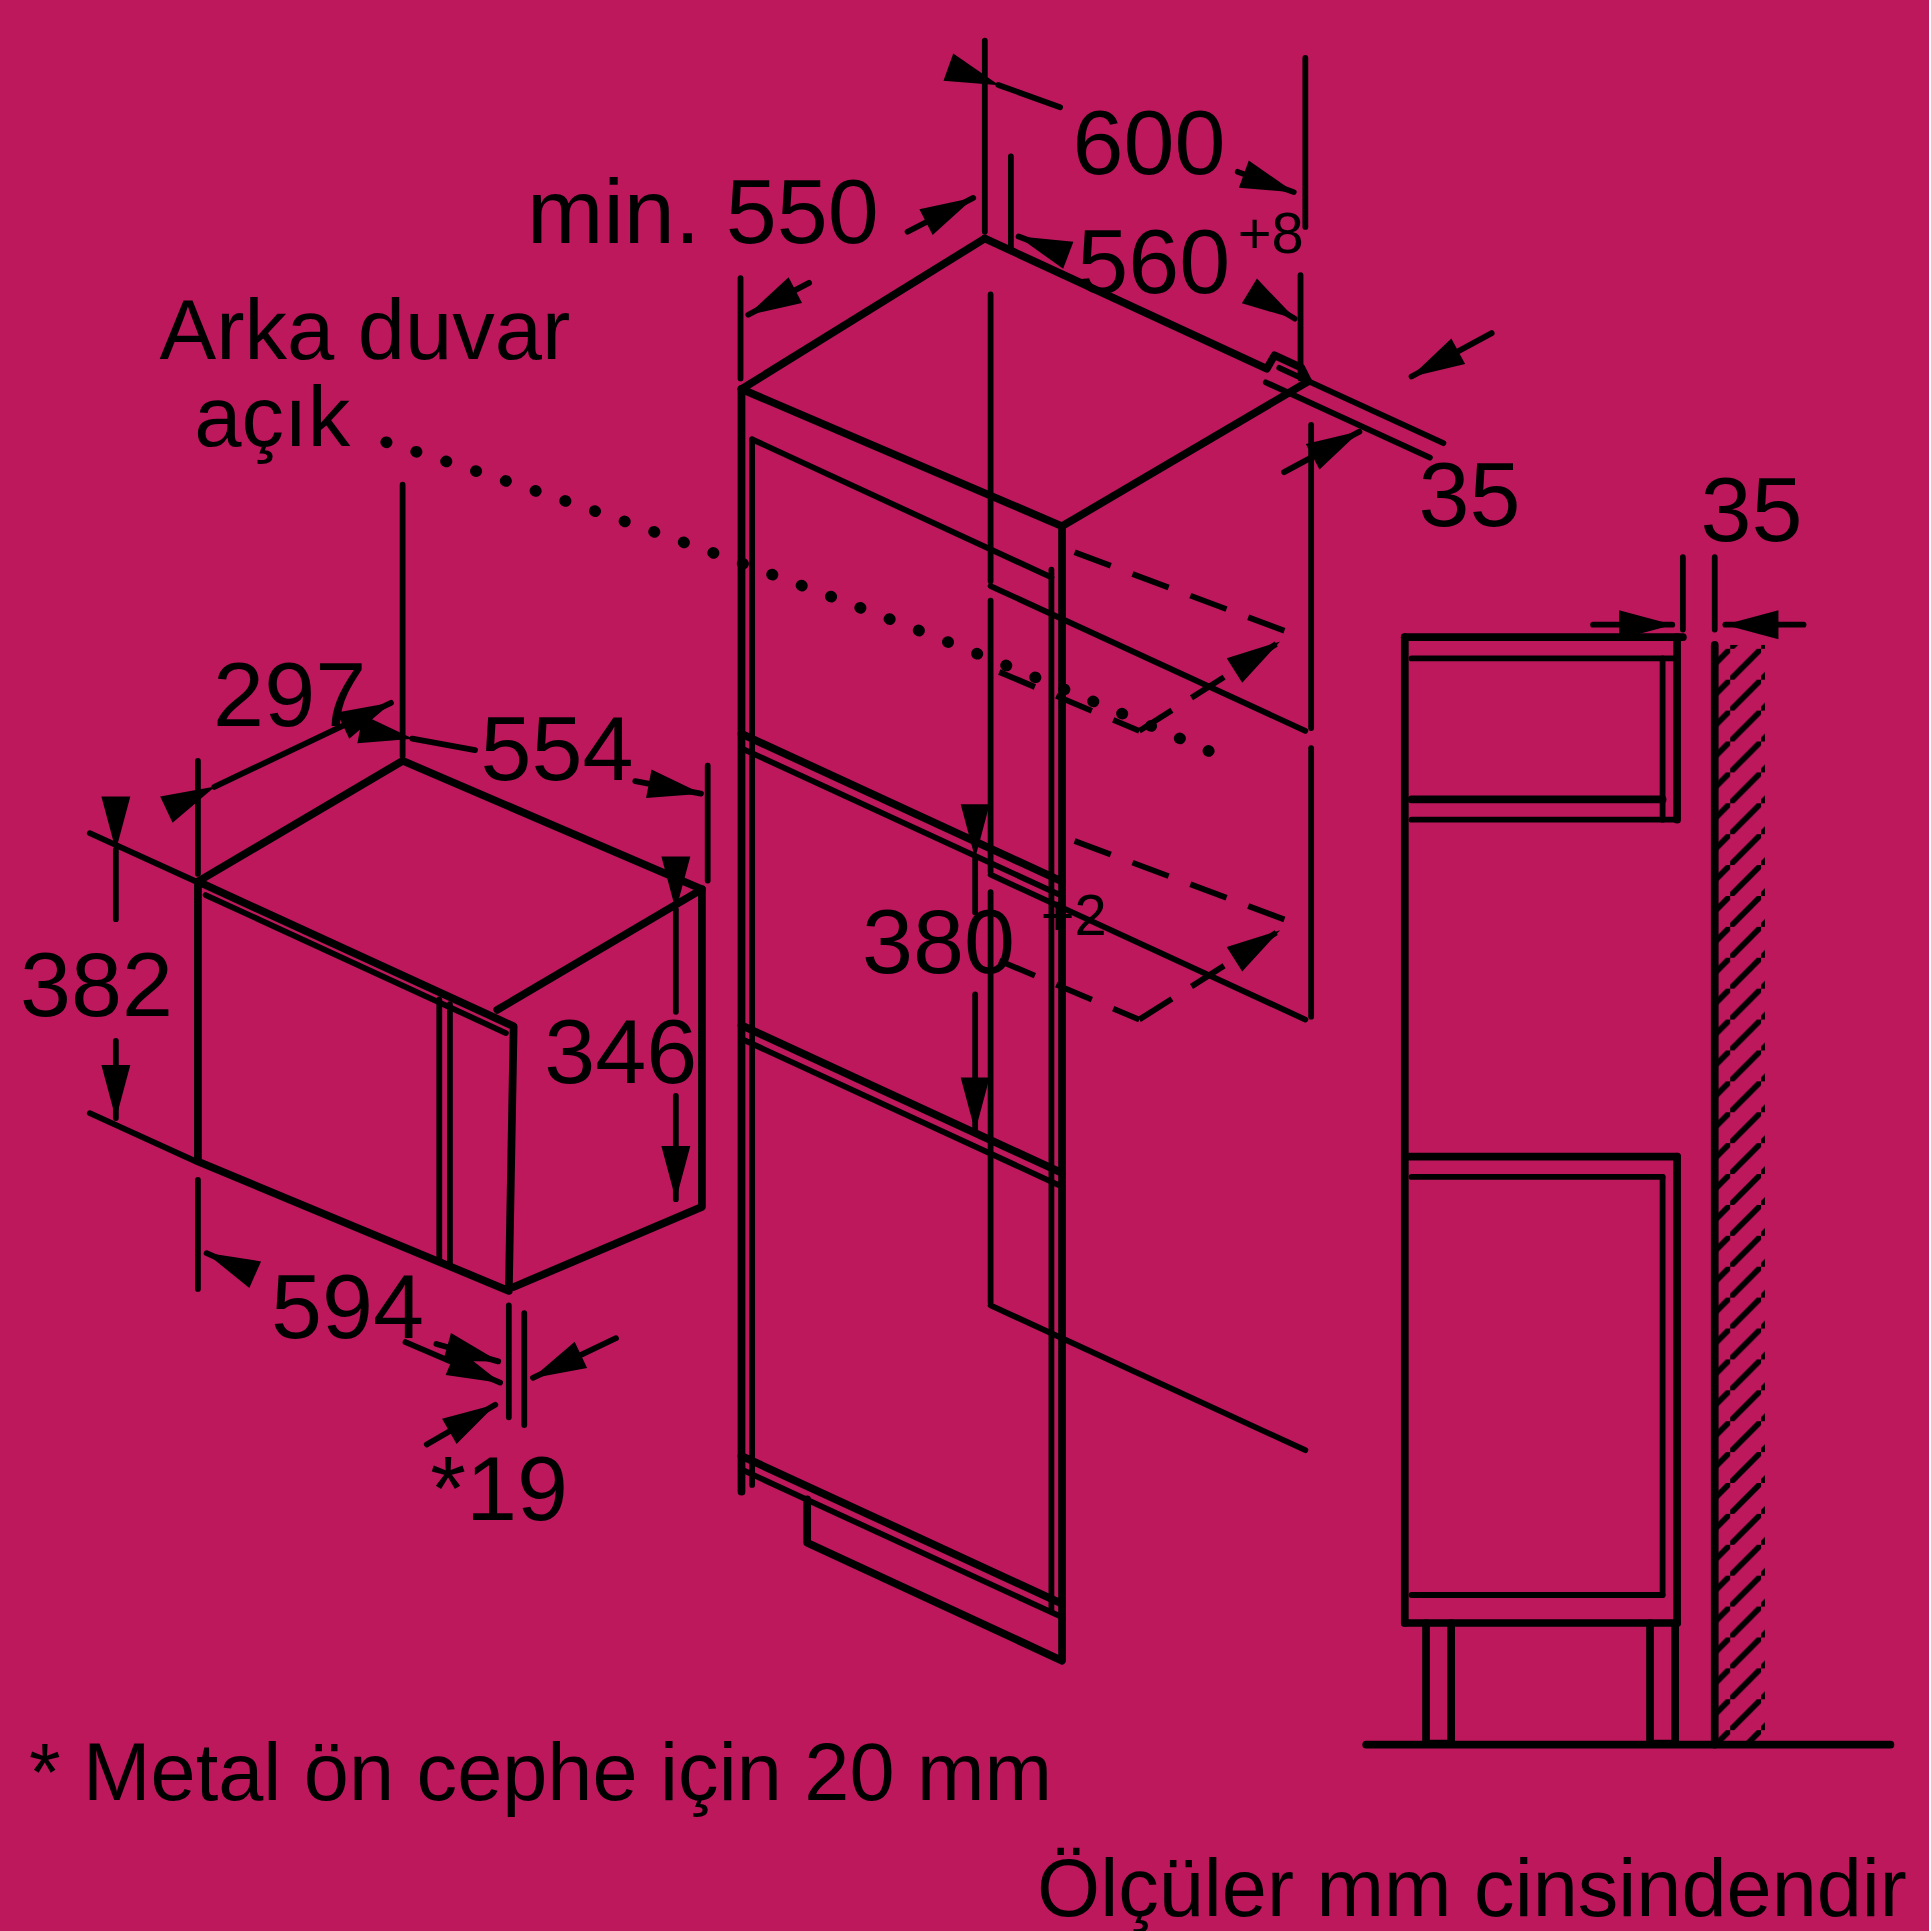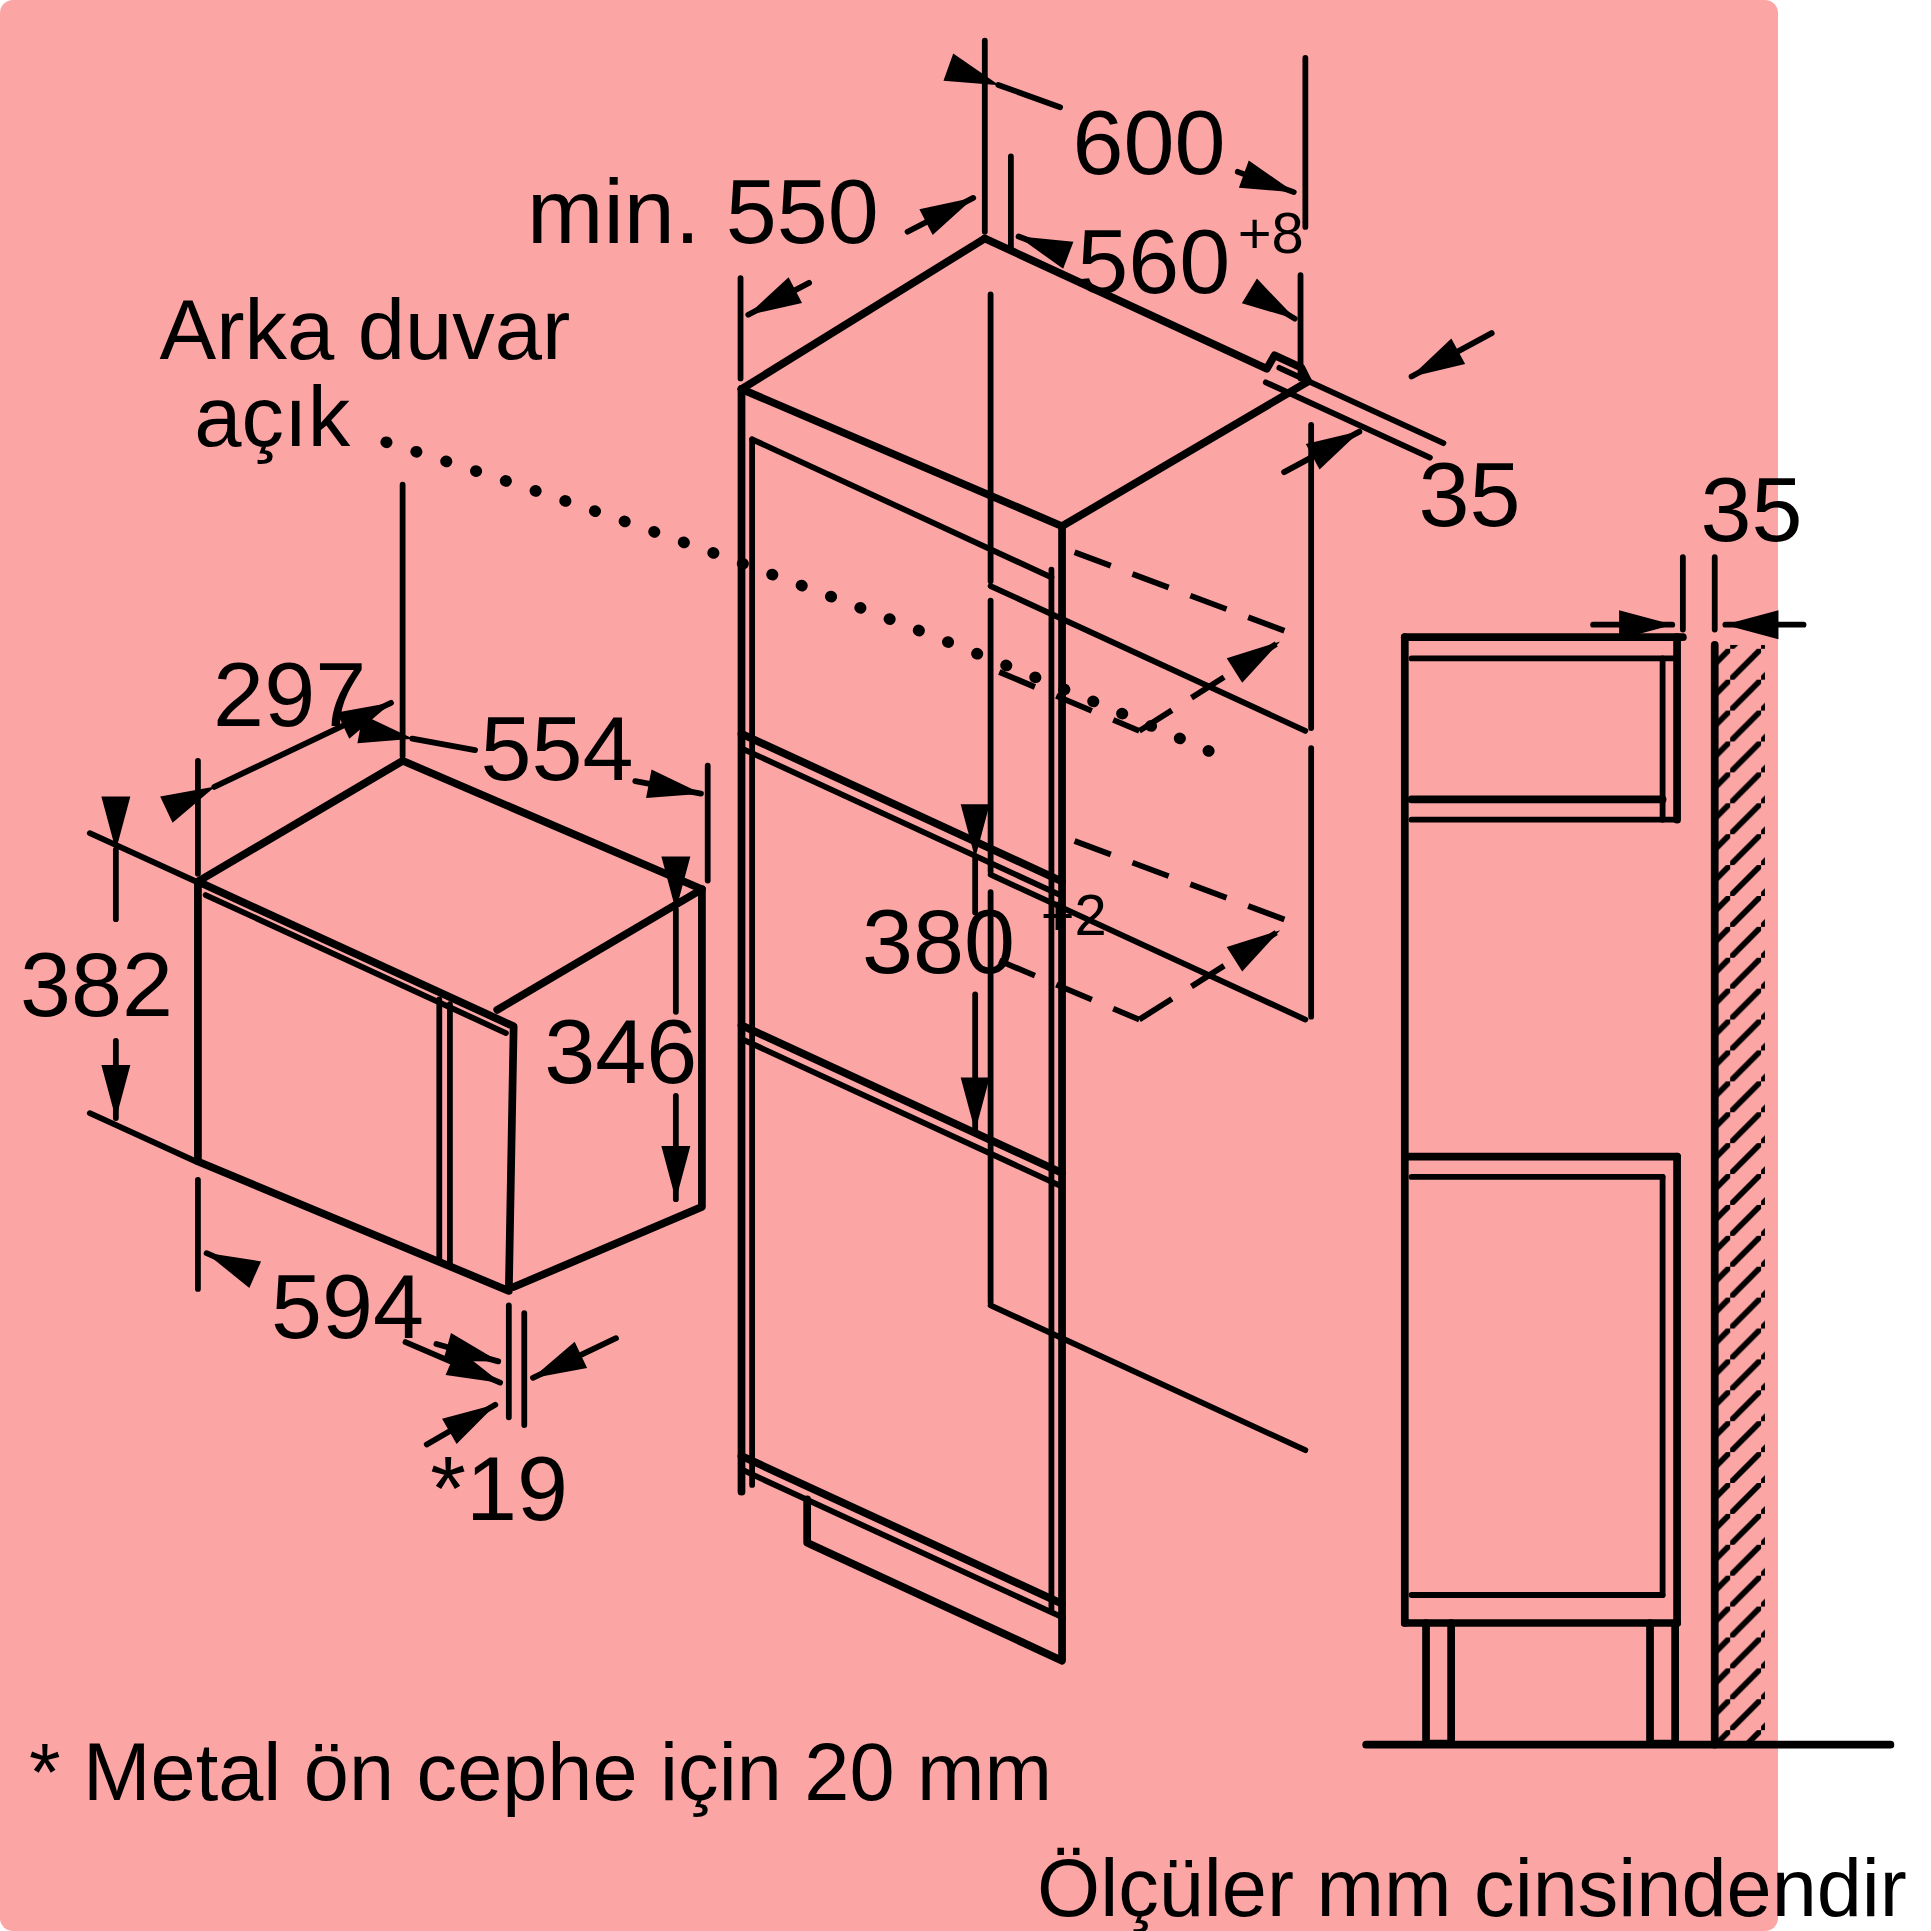--- a/index.html
+++ b/index.html
@@ -1,16 +1,16 @@
 <!DOCTYPE html>
 <html><head>
 <meta charset="utf-8">
 <style>
   html,body{margin:0;padding:0;background:#ffffff;}
-  .stage{width:1778px;height:1931px;position:relative;background:#fca5a5;border-radius:13px;}
+  .stage{width:1929px;height:1931px;position:relative;background:#be185d;}
   svg{display:block;}
   text{font-family:"Liberation Sans","DejaVu Sans",sans-serif;fill:#000;}
   .dimtxt{font-size:95px;}
   .suptxt{font-size:60px;}
   .notetxt{font-size:88px;}
   .foottxt{font-size:84px;}
   .ln{stroke:#000;fill:none;stroke-width:8;stroke-linecap:round;stroke-linejoin:round;}
   .tn{stroke:#000;fill:none;stroke-width:6;stroke-linecap:round;stroke-linejoin:round;}
   .dim{stroke:#000;fill:none;stroke-width:6;stroke-linecap:round;}
   .dash{stroke:#000;fill:none;stroke-width:6;stroke-dasharray:40 24;stroke-linecap:butt;}

